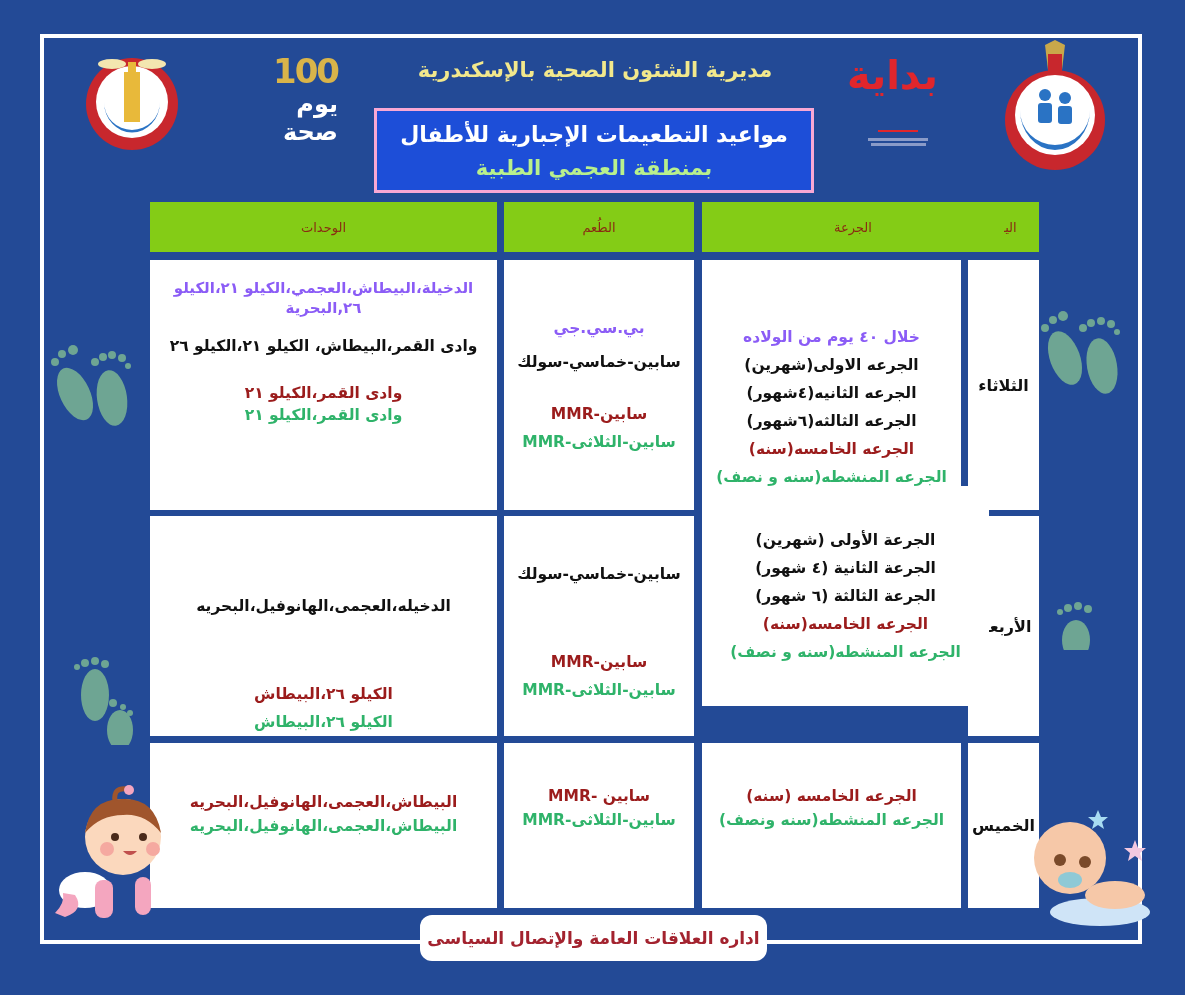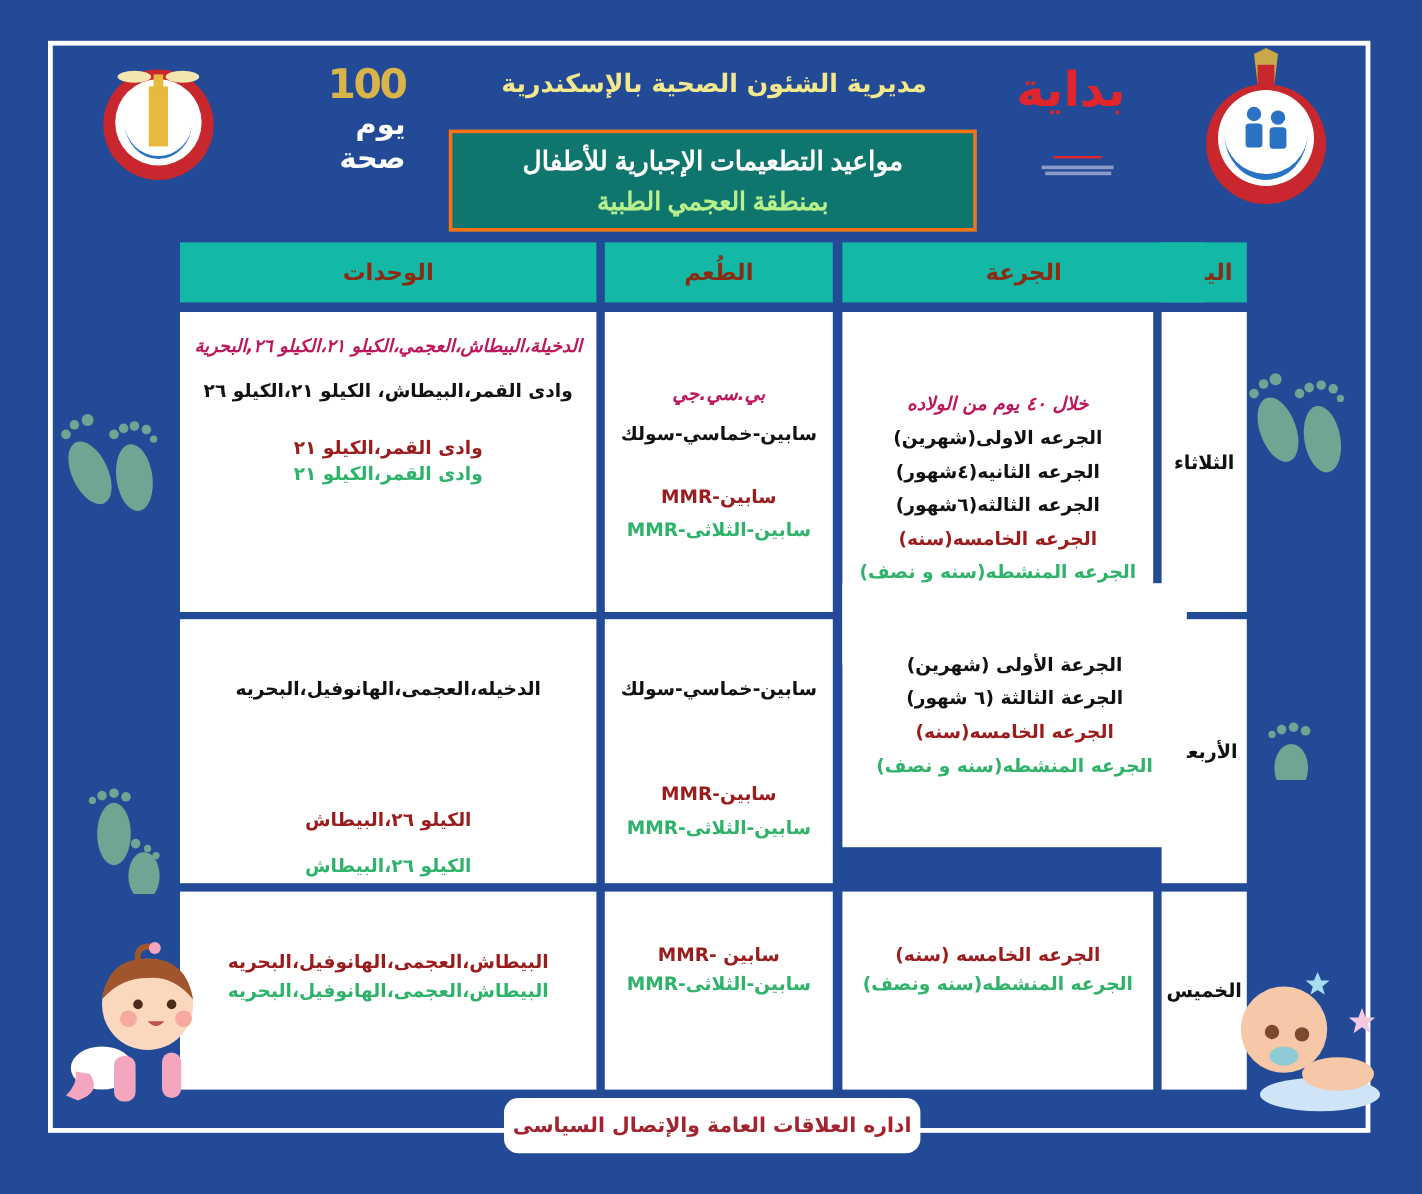--- a/index.html
+++ b/index.html
@@ -14,39 +14,39 @@
     position: absolute; left: 40px; top: 34px; width: 1102px; height: 910px;
     border: 4px solid #ffffff;
   }
   .abs { position: absolute; }
   .header-line1 {
     position: absolute; left: 380px; top: 58px; width: 430px; text-align: center;
     color: #f2e88c; font-weight: bold; font-size: 21px;
   }
   .title-box {
     position: absolute; left: 374px; top: 108px; width: 440px; height: 85px;
-    border: 3px solid #f97316; background: #0f766e;
-    display: flex; flex-direction: column; align-items: center; justify-content: center; font-family: Liberation Serif, serif;
+    border: 3px solid #f9a8d4; background: #1d4ed8;
+    display: flex; flex-direction: column; align-items: center; justify-content: center;
   }
   .title-line1 { color: #ffffff; font-weight: bold; font-size: 22px; line-height: 34px; }
   .title-line2 { color: #b8f08c; font-weight: bold; font-size: 21px; line-height: 32px; }
 
   .cell {
     position: absolute; background: #ffffff;
     display: flex; flex-direction: column; align-items: center; justify-content: center;
     text-align: center; font-weight: bold;
   }
   .hcell {
-    position: absolute; background: #14b8a6; color: #8a2b12;
+    position: absolute; background: #84cc16; color: #8a2b12;
     display: flex; align-items: center; justify-content: center;
-    font-weight: bold; font-size: 19px;
+    font-weight: normal; font-size: 13px;
   }
   .line { font-size: 15.5px; line-height: 28px; white-space: nowrap; }
   .line.small { font-size: 15px; line-height: 20px; white-space: normal; }
-  .c-orange { color: #be185d; font-style: italic; }
+  .c-orange { color: #8b5cf6; }
   .c-black { color: #111111; }
   .c-red { color: #9b1c1c; }
   .c-green { color: #2fb36a; }
   .day { color: #111; font-size: 16px; font-weight: bold; }
 
   .footer-pill {
     position: absolute; left: 420px; top: 915px; width: 347px; height: 46px;
     background: #ffffff; border-radius: 12px;
     display: flex; align-items: center; justify-content: center;
     color: #a3232f; font-weight: bold; font-size: 17px;
@@ -183,31 +183,32 @@
   <div style="height:22px"></div>
   <div class="line c-red" style="line-height:22px">وادى القمر،الكيلو ٢١</div>
   <div class="line c-green" style="line-height:22px">وادى القمر،الكيلو ٢١</div>
 </div>
 
 <div class="cell" style="left:968px;top:516px;width:71px;height:220px">
   <span class="day">الأربعاء</span>
 </div>
 <div class="cell" style="left:702px;top:486px;width:287px;height:220px">
   <div class="line c-black">الجرعة الأولى (شهرين)</div>
+  <div class="line c-black">الجرعة الثانية (٤ شهور)</div>
   <div class="line c-black">الجرعة الثالثة (٦ شهور)</div>
   <div class="line c-red">الجرعه الخامسه(سنه)</div>
   <div class="line c-green">الجرعه المنشطه(سنه و نصف)</div>
 </div>
 <div class="cell" style="left:504px;top:516px;width:190px;height:220px;justify-content:flex-start;padding-top:44px">
   <div class="line c-black">سابين-خماسي-سولك</div>
   <div style="height:60px"></div>
   <div class="line c-red">سابين-MMR</div>
   <div class="line c-green">سابين-الثلاثى-MMR</div>
 </div>
-<div class="cell" style="left:150px;top:516px;width:347px;height:220px;justify-content:space-between;padding-top:44px">
+<div class="cell" style="left:150px;top:516px;width:347px;height:220px;justify-content:flex-end;padding-top:44px">
   <div class="line c-black">الدخيله،العجمى،الهانوفيل،البحريه</div>
   <div style="height:60px"></div>
   <div class="line c-red">الكيلو ٢٦،البيطاش</div>
   <div class="line c-green">الكيلو ٢٦،البيطاش</div>
 </div>
 
 <div class="cell" style="left:968px;top:743px;width:71px;height:165px">
   <span class="day">الخميس</span>
 </div>
 <div class="cell" style="left:702px;top:743px;width:259px;height:165px;justify-content:flex-start;padding-top:40px">

